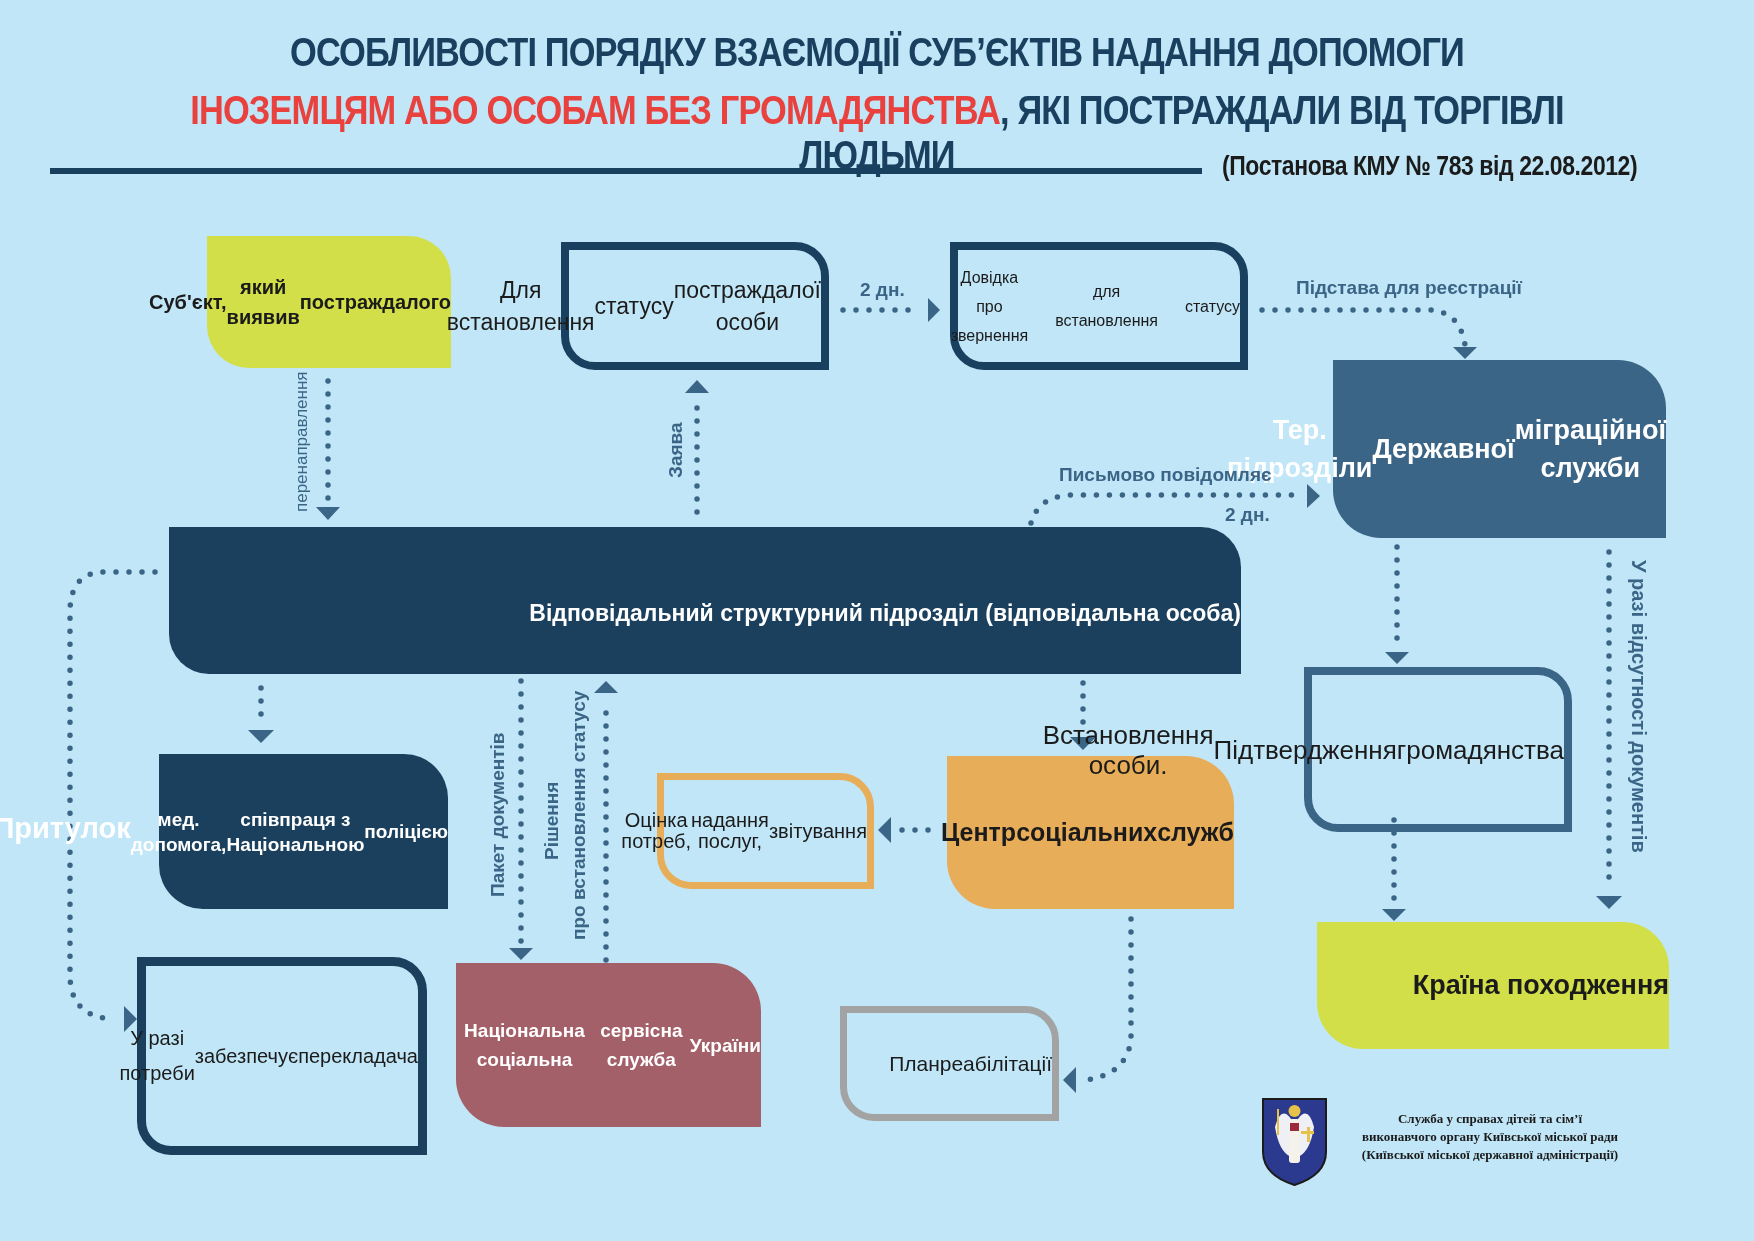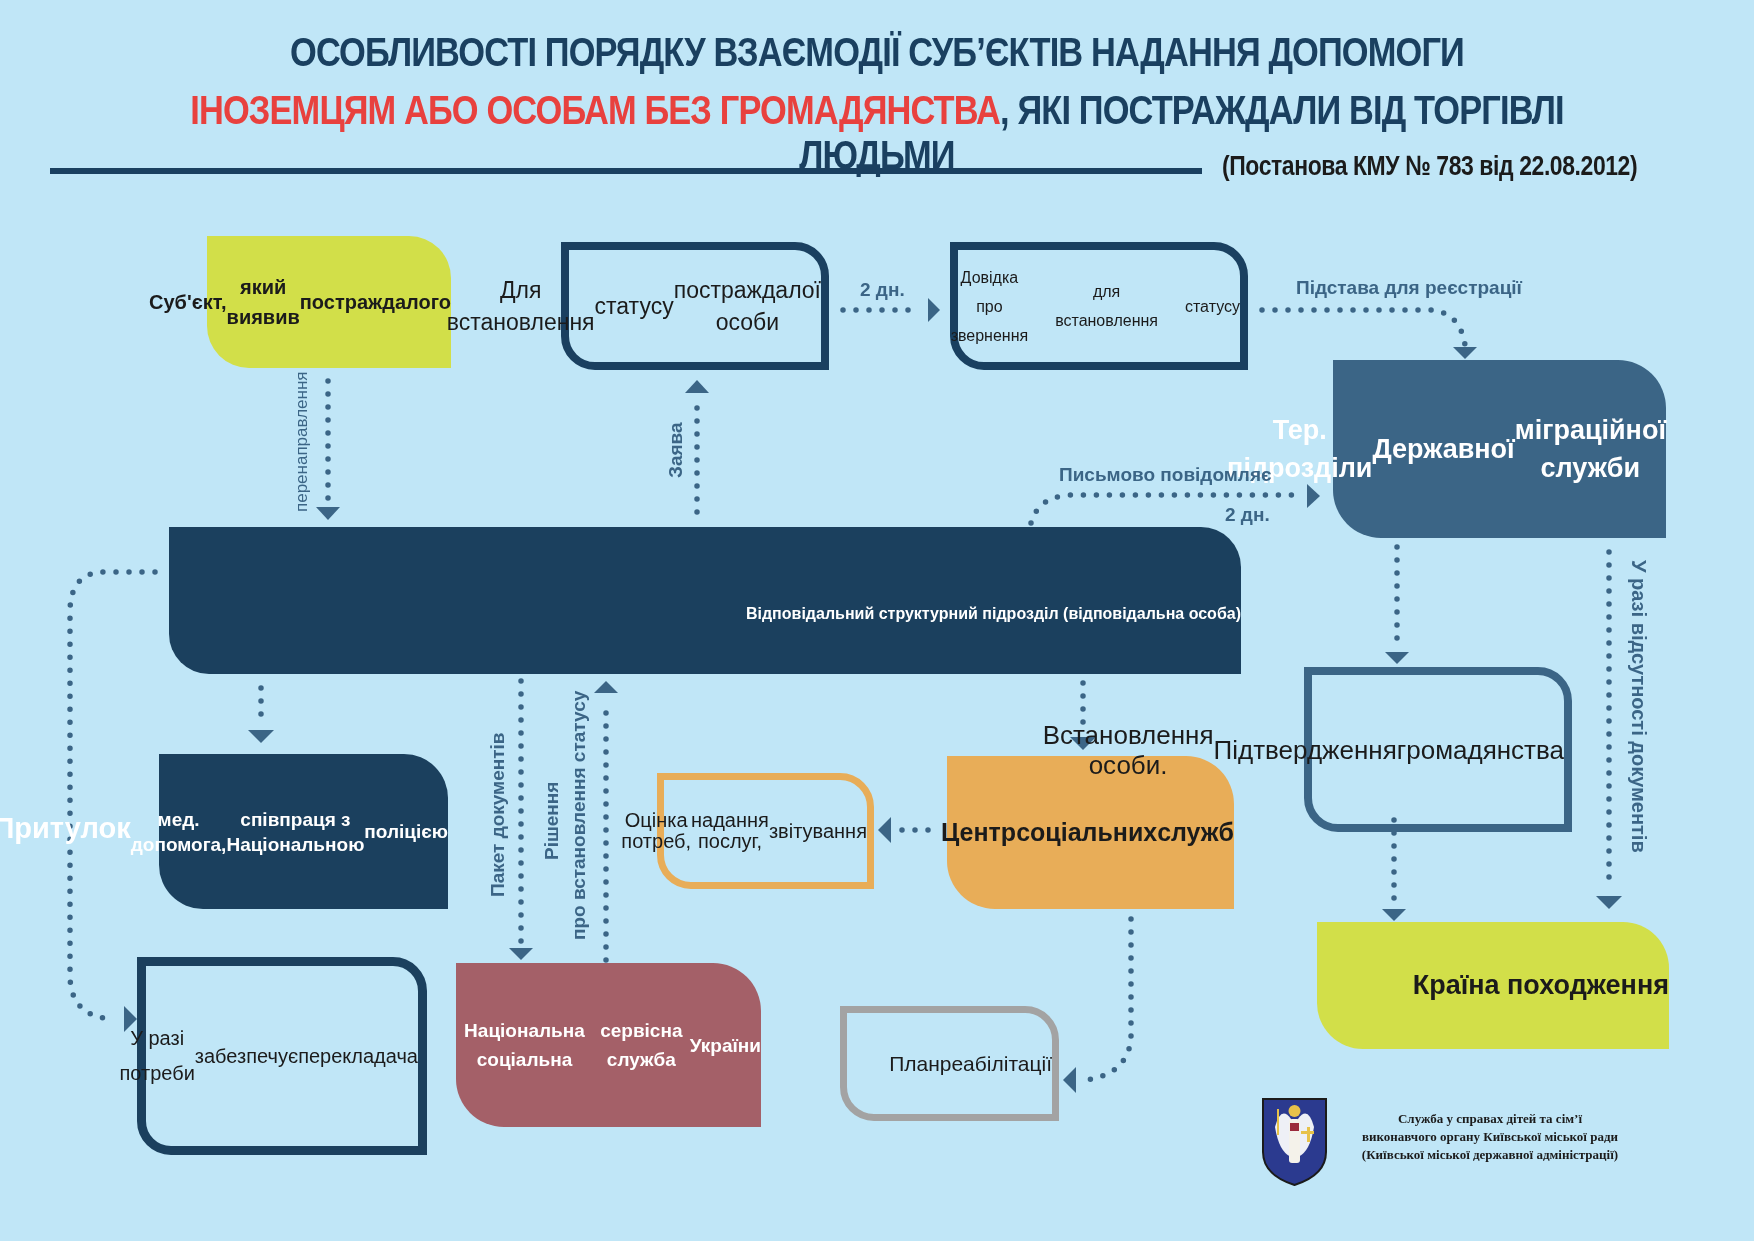--- a/index.html
+++ b/index.html
@@ -18,21 +18,21 @@
   .box { position:absolute; display:flex; flex-direction:row; align-items:center; justify-content:flex-end; text-align:center; box-sizing:border-box; }
   .shape-tr { border-radius:0 42px 0 42px; }
   .shape-tr-s { border-radius:0 34px 0 34px; }
 
   .b-subject { left:207px; top:236px; width:244px; height:132px; background:#d2df49; color:#1b1b1b; font-weight:bold; font-size:20px; line-height:30px; }
   .b-status { left:561px; top:242px; width:268px; height:128px; border:8px solid #1a4060; color:#1b1b1b; font-size:23px; line-height:32px; }
   .b-certif { left:950px; top:242px; width:298px; height:128px; border:8px solid #1a4060; color:#1b1b1b; font-size:16px; line-height:29px;gap:27px; }
   .b-migr { left:1333px; top:360px; width:333px; height:178px; background:#3b6586; color:#fff; font-weight:bold; font-size:27px; line-height:38px; border-radius:0 48px 0 48px; }
   .b-main { left:169px; top:527px; width:1072px; height:147px; background:#1b405e; border-radius:0 40px 0 40px; }
   .b-main .t1 { color:#e8262e; font-weight:bold; font-size:28px; margin-top:-4px; }
-  .b-main .t2 { color:#fff; font-weight:bold; font-size:16px; margin-top:26px; }
+  .b-main .t2 { color:#fff; font-weight:bold; font-size:23px; margin-top:26px; }
   .b-shelter { left:159px; top:754px; width:289px; height:155px; background:#1b405e; color:#fff; border-radius:0 44px 0 44px; }
   .b-shelter .t1 { font-size:29px; font-weight:bold; margin-bottom:6px; }
   .b-shelter .t2 { font-size:19px; font-weight:bold; line-height:25px; }
   .b-needs { left:657px; top:773px; width:217px; height:116px; border:7px solid #e8ad58; color:#1b1b1b; font-size:20px; line-height:21px; }
   .b-center { left:947px; top:756px; width:287px; height:153px; background:#e8ad58; color:#1b1b1b; font-weight:bold; font-size:25px; line-height:35px; border-radius:0 48px 0 48px; }
   .b-identity { left:1304px; top:667px; width:268px; height:165px; border:8px solid #3b6586; color:#1b1b1b; font-size:26px; line-height:30px; }
   .b-country { left:1317px; top:922px; width:352px; height:127px; background:#d2df49; color:#1b1b1b; font-weight:bold; font-size:27px; border-radius:0 46px 0 46px; }
   .b-transl { left:137px; top:957px; width:290px; height:198px; border:9px solid #1b405e; color:#1b1b1b; font-size:20px; line-height:35px; }
   .b-nsss { left:456px; top:963px; width:305px; height:164px; background:#a46068; color:#fff; font-weight:bold; font-size:19px; line-height:29px; border-radius:0 48px 0 48px; }
   .b-rehab { left:840px; top:1006px; width:219px; height:115px; border:7px solid #a3a3a3; color:#1b1b1b; font-size:21px; line-height:27px; }

